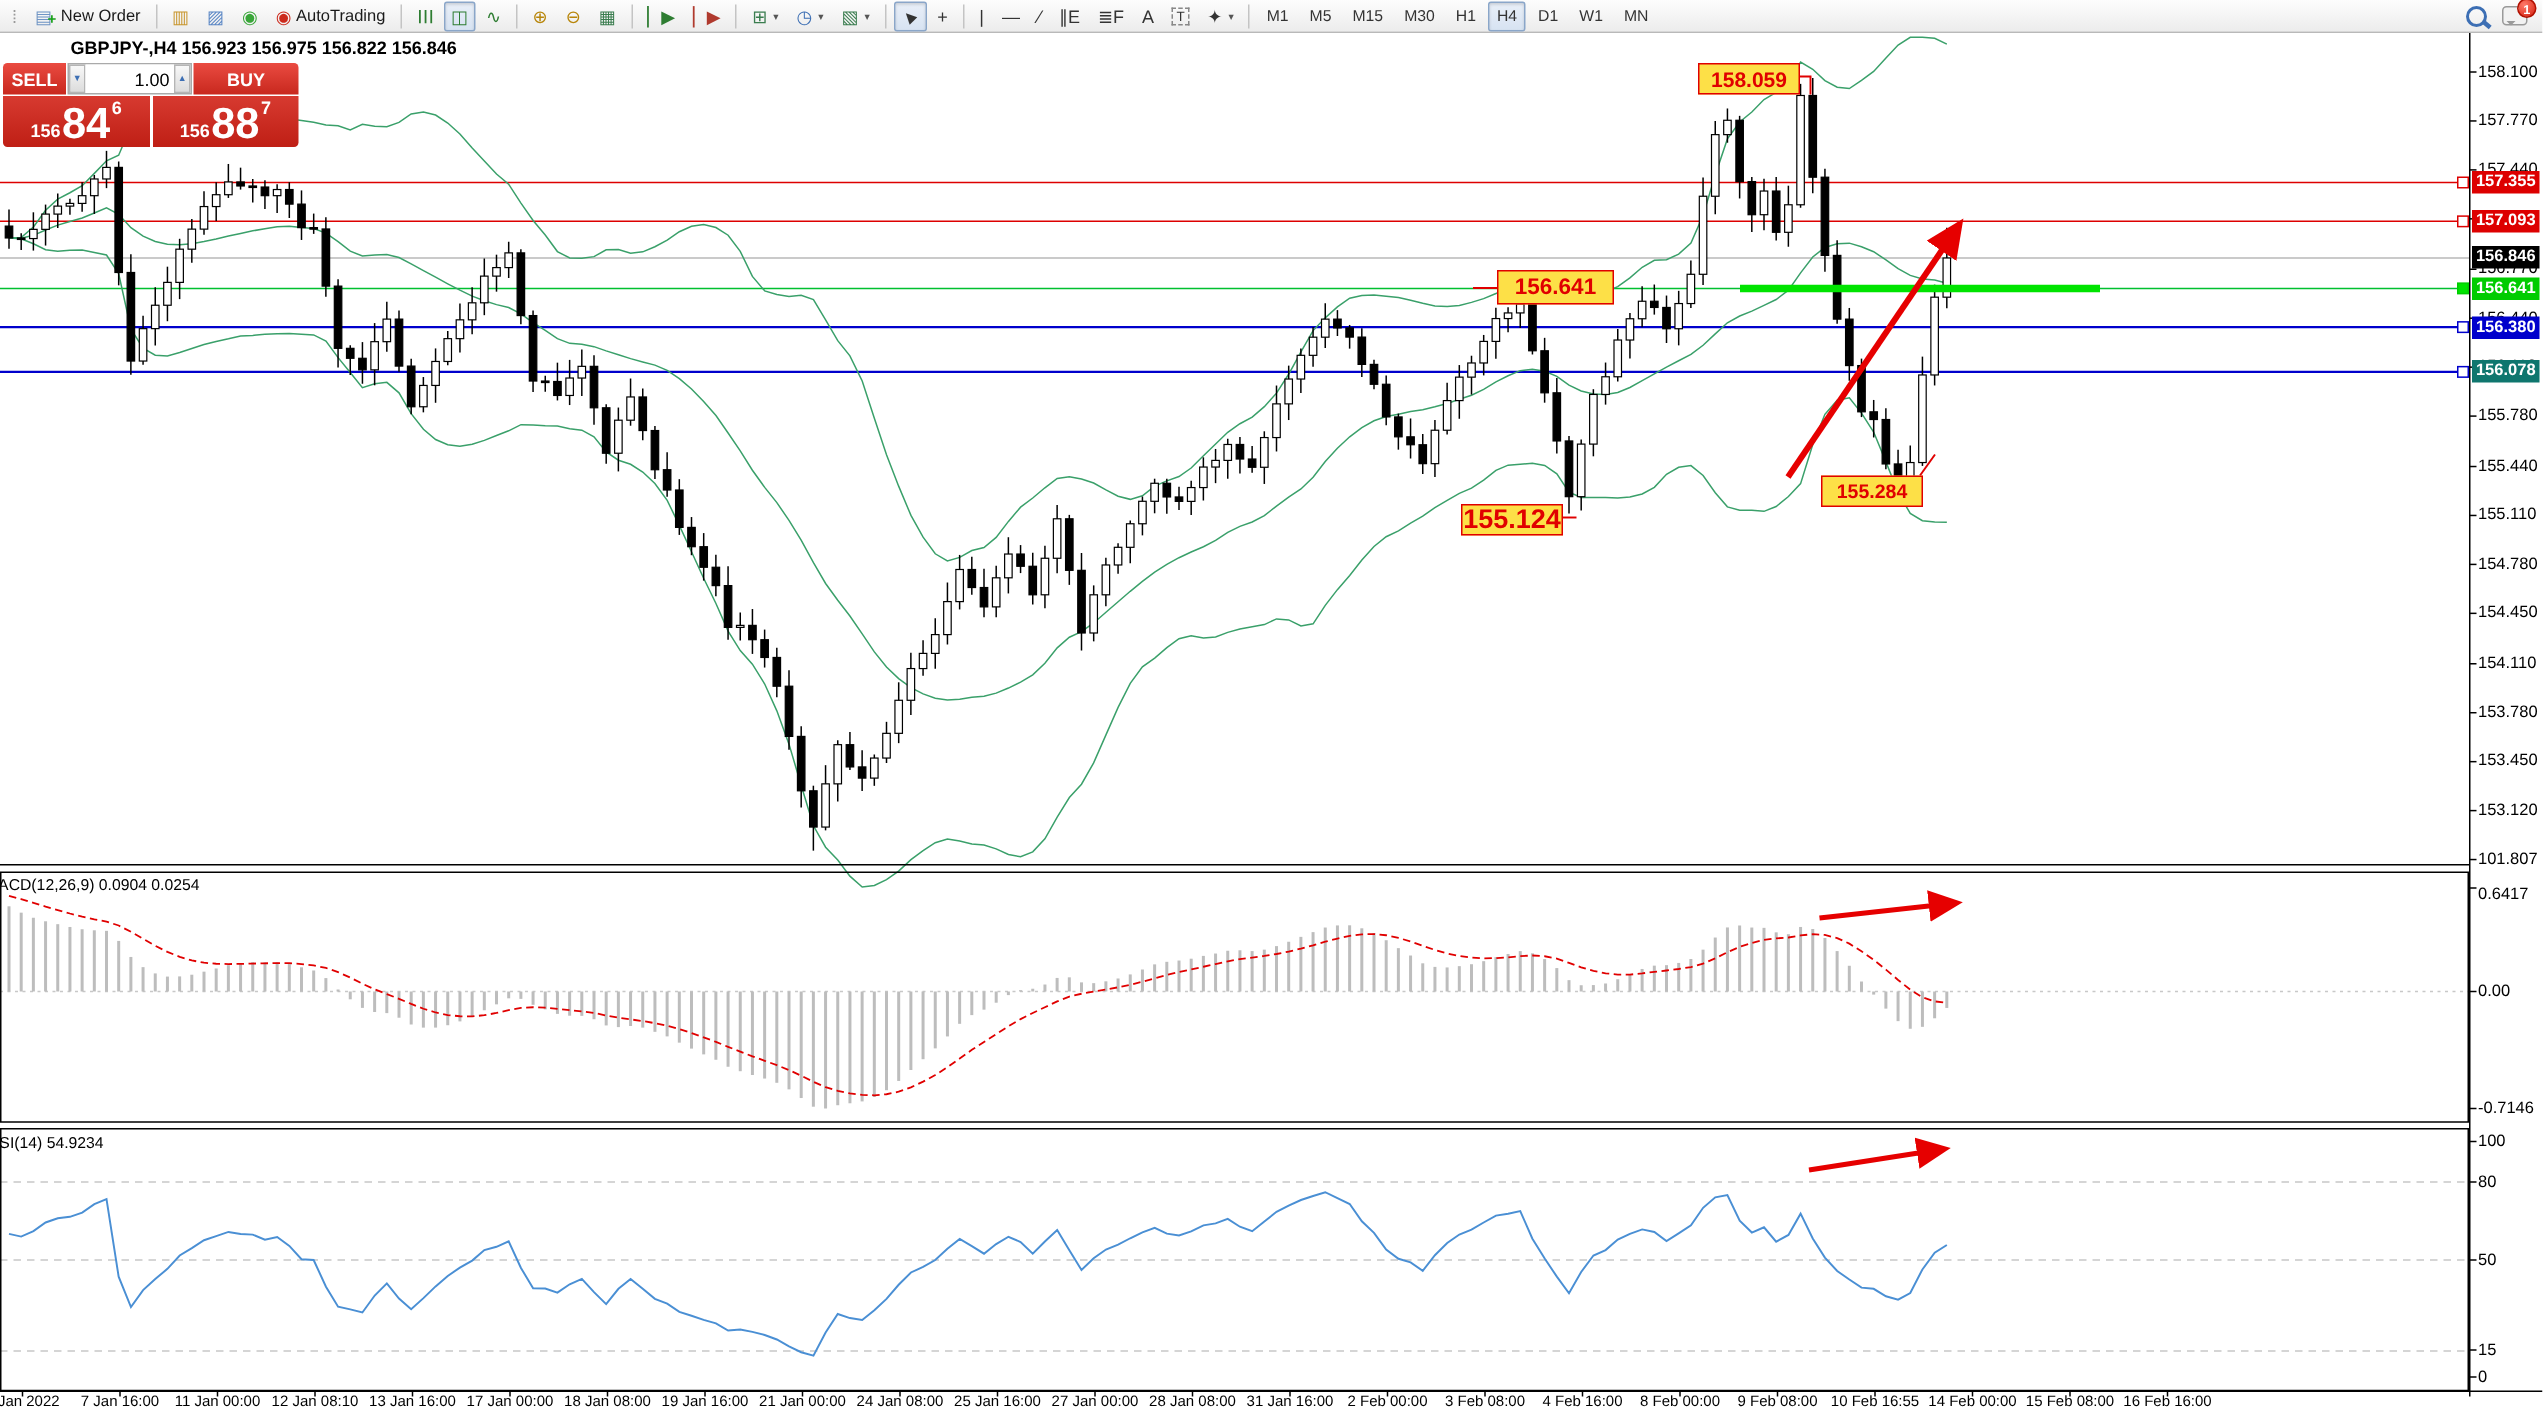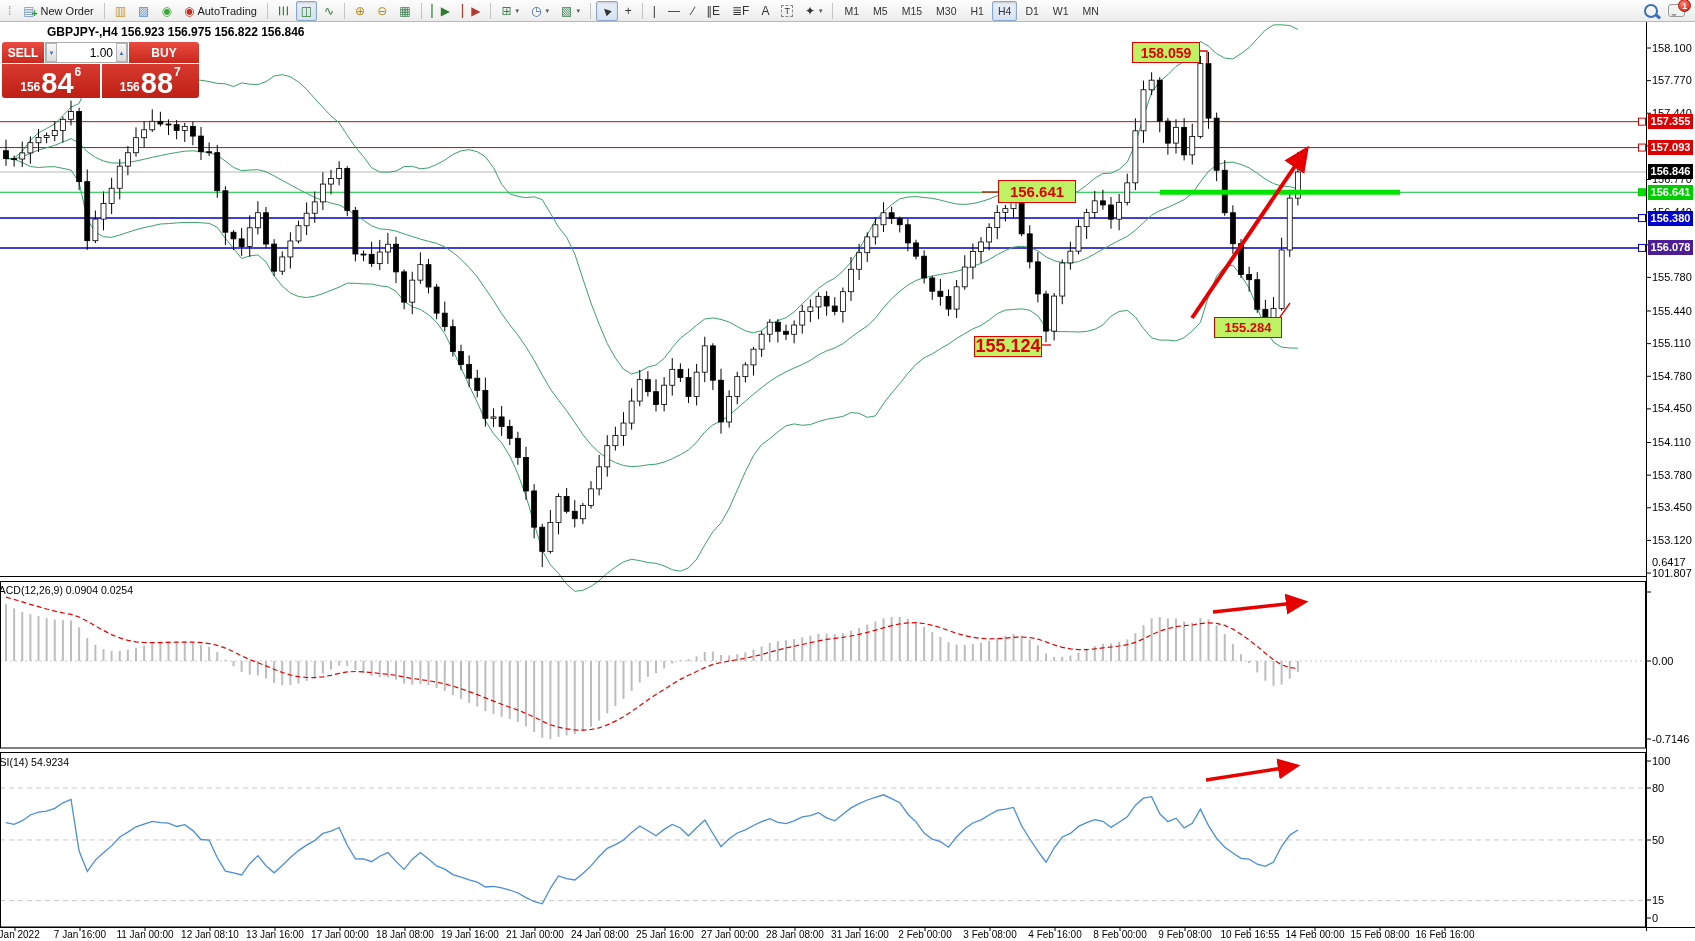--- a/index.html
+++ b/index.html
@@ -30,21 +30,21 @@
     display:flex;align-items:center;justify-content:center;border:1px solid #b01000;}
   
   #plot{position:absolute;left:0;top:0;z-index:1;}
   
   .ov{position:absolute;z-index:2;}
   #symbol-info{left:6px;top:25px;font-size:12px;font-weight:bold;color:#000;margin-left:41px;}
   .ptick{position:absolute;left:1652px;width:42px;height:13px;font-size:11px;color:#000;z-index:2;}
   .pbadge{position:absolute;left:1648px;width:45px;height:15px;line-height:15px;text-align:center;
     font-size:11px;font-weight:bold;color:#fff;z-index:3;}
   .itick{position:absolute;left:1652px;width:42px;height:13px;font-size:11px;color:#000;z-index:2;}
-  .callout{position:absolute;background:#bef264;border:1px solid #e00000;color:#e00000;font-weight:bold;
+  .callout{position:absolute;background:#fde047;border:1px solid #e00000;color:#e00000;font-weight:bold;
     display:flex;align-items:center;justify-content:center;z-index:4;}
   .pane-label{position:absolute;font-size:10.5px;color:#000;z-index:2;white-space:nowrap;}
   .tlabel{position:absolute;width:70px;text-align:center;font-size:10px;color:#000;top:929px;z-index:2;white-space:nowrap;}
   
   #trade{position:absolute;left:2px;top:42px;width:197px;z-index:20;font-family:"Liberation Sans",sans-serif;}
   .trow{display:flex;height:21px;}
   .tsell,.tbuy{background:linear-gradient(#ea4b41,#c8281e);color:#fff;font-size:12px;font-weight:bold;
     display:flex;align-items:center;justify-content:center;cursor:pointer;}
   .tsell{width:42px;border-radius:3px 0 0 0;}
   .tbuy{flex:1;border-radius:0 3px 0 0;}
@@ -801,34 +801,34 @@
       <div class="ptick" style="top: 270.896px;">155.780</div>
       <div class="ptick" style="top: 304.513px;">155.440</div>
       <div class="ptick" style="top: 337.142px;">155.110</div>
       <div class="ptick" style="top: 369.771px;">154.780</div>
       <div class="ptick" style="top: 402.4px;">154.450</div>
       <div class="ptick" style="top: 436.018px;">154.110</div>
       <div class="ptick" style="top: 468.647px;">153.780</div>
       <div class="ptick" style="top: 501.276px;">153.450</div>
       <div class="ptick" style="top: 533.905px;">153.120</div>
       <div class="ptick" style="top: 566.534px;">101.807</div>
-      <div class="itick" style="top: 556px;">0.6417</div>
+      <div class="itick" style="top: 590px;">0.6417</div>
       <div class="itick" style="top: 654.5px;">0.00</div>
       <div class="itick" style="top: 732.5px;">-0.7146</div>
       <div class="itick" style="top: 754.5px;">100</div>
       <div class="itick" style="top: 781.5px;">80</div>
       <div class="itick" style="top: 833.5px;">50</div>
       <div class="itick" style="top: 893.5px;">15</div>
       <div class="itick" style="top: 911.5px;">0</div>
       <div class="pbadge" style="top: 114.167px; background: rgb(221, 0, 0);">157.355</div>
       <div class="pbadge" style="top: 140.072px; background: rgb(221, 0, 0);">157.093</div>
       <div class="pbadge" style="top: 164.494px; background: rgb(0, 0, 0);">156.846</div>
       <div class="pbadge" style="top: 184.764px; background: rgb(0, 204, 0);">156.641</div>
       <div class="pbadge" style="top: 210.57px; background: rgb(0, 0, 204);">156.380</div>
-      <div class="pbadge" style="top: 240.431px; background: #4c1d95;">156.078</div>
+      <div class="pbadge" style="top: 240.431px; background: #0f766e;">156.078</div>
     </div>
   <div id="time-axis">
       <div class="tlabel" style="left: -20px;">6 Jan 2022</div>
       <div class="tlabel" style="left: 45px;">7 Jan 16:00</div>
       <div class="tlabel" style="left: 110px;">11 Jan 00:00</div>
       <div class="tlabel" style="left: 175px;">12 Jan 08:10</div>
       <div class="tlabel" style="left: 240px;">13 Jan 16:00</div>
       <div class="tlabel" style="left: 305px;">17 Jan 00:00</div>
       <div class="tlabel" style="left: 370px;">18 Jan 08:00</div>
       <div class="tlabel" style="left: 435px;">19 Jan 16:00</div>

